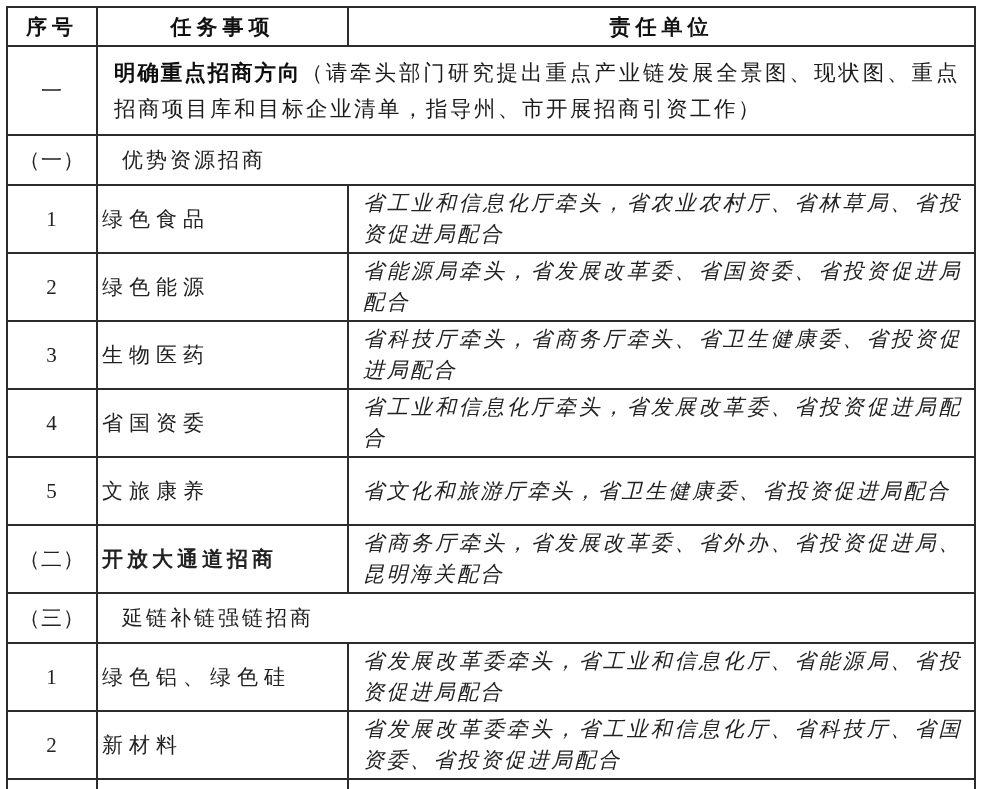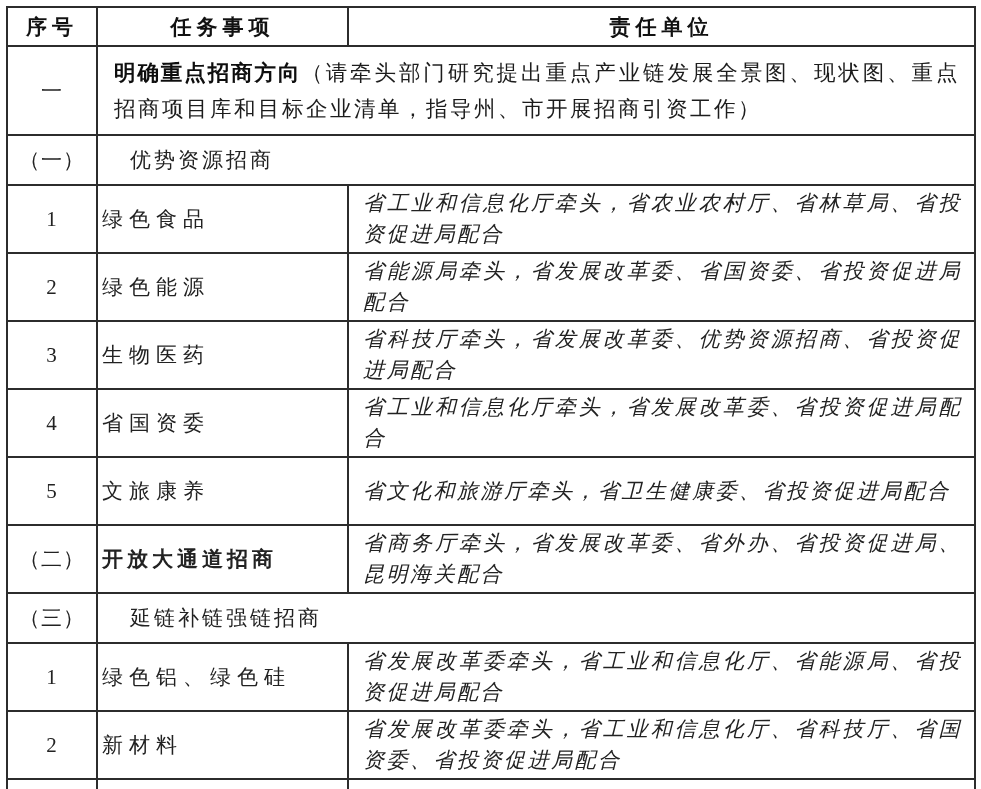--- a/index.html
+++ b/index.html
@@ -71,21 +71,21 @@
     line-height: 31px;
     color: #222222;
     padding: 2px 12px 2px 14px;
     font-style: italic;
   }
   td.span-cell {
     text-align: left;
     font-size: 21px;
     letter-spacing: 3px;
     color: #222222;
-    padding: 0 14px 0 32px;
+    padding: 0 14px 0 24px;
   }
   td.intro-cell {
     text-align: justify;
     font-size: 21.5px;
     line-height: 36px;
     letter-spacing: 2.5px;
     color: #1c1c1c;
     padding: 2px 14px 2px 16px;
   }
   .intro-bold {
@@ -131,21 +131,21 @@
 
   <tr class="r-data">
     <td class="no-cell">2</td>
     <td class="task-cell">绿色能源</td>
     <td class="unit-cell">省能源局牵头，省发展改革委、省国资委、省投资促进局配合</td>
   </tr>
 
   <tr class="r-data">
     <td class="no-cell">3</td>
     <td class="task-cell">生物医药</td>
-    <td class="unit-cell">省科技厅牵头，省发展改革委、优势资源招商、省投资促进局配合</td>
+    <td class="unit-cell">省科技厅牵头，省商务厅牵头、省卫生健康委、省投资促进局配合</td>
   </tr>
 
   <tr class="r-data">
     <td class="no-cell">4</td>
     <td class="task-cell">省国资委</td>
     <td class="unit-cell">省工业和信息化厅牵头，省发展改革委、省投资促进局配合</td>
   </tr>
 
   <tr class="r-data">
     <td class="no-cell">5</td>

